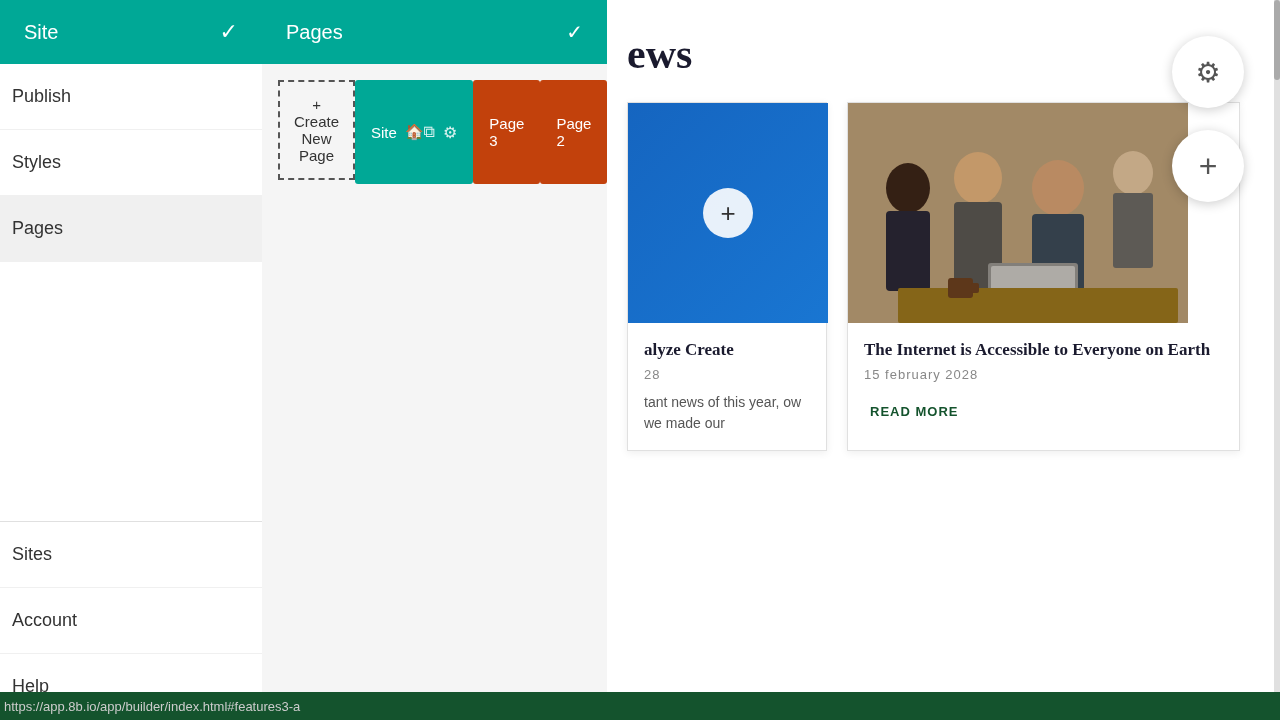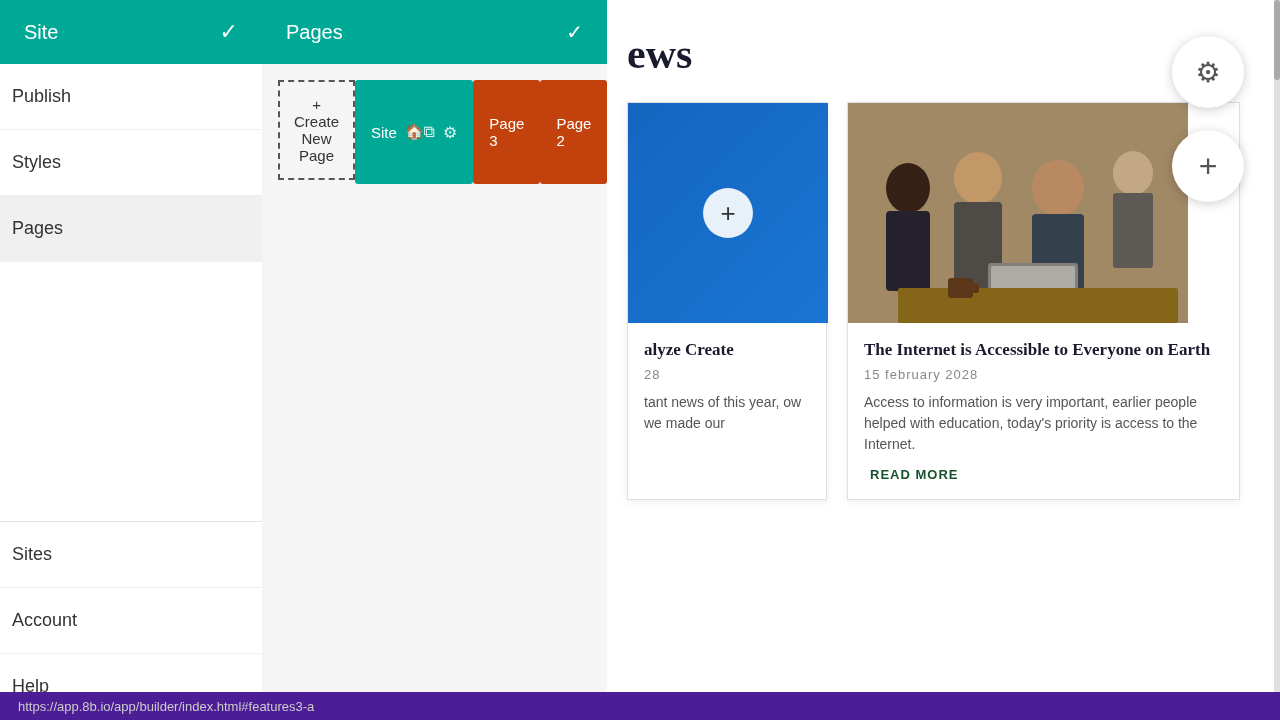--- a/index.html
+++ b/index.html
@@ -219,26 +219,26 @@
       display: inline-block;
       padding-left: 6px;
     }
 
     
     .status-bar {
       position: absolute;
       bottom: 0; left: 0;
       right: 0;
       height: 28px;
-      background: #4c1d95;
+      background: #14532d;
       color: #ccc;
       font-size: 13px;
       display: flex;
       align-items: center;
-      padding: 0 18px;
+      padding: 0 4px;
       z-index: 100;
     }
 
     
     .scrollbar {
       position: absolute;
       right: 0; top: 0;
       width: 6px;
       height: 720px;
       background: #e0e0e0;
@@ -387,23 +387,20 @@
             <rect width="340" height="220" fill="rgba(100,80,50,0.15)"></rect>
           </svg>
         </div>
         <div class="news-card-body">
           <div class="news-card-title">
             <span>The Internet is Accessible to Everyone on Earth</span>
           </div>
           <div class="news-card-date">
             <span>15 february 2028</span>
           </div>
-          <div class="news-card-text">
-            <span>Access to information is very important, earlier people helped with education, today's priority is access to the Internet.</span>
-          </div>
           <a class="news-card-readmore">
             <span>READ MORE</span>
           </a>
         </div>
       </div>
 
     </div>
   </div>
 </div>
 

